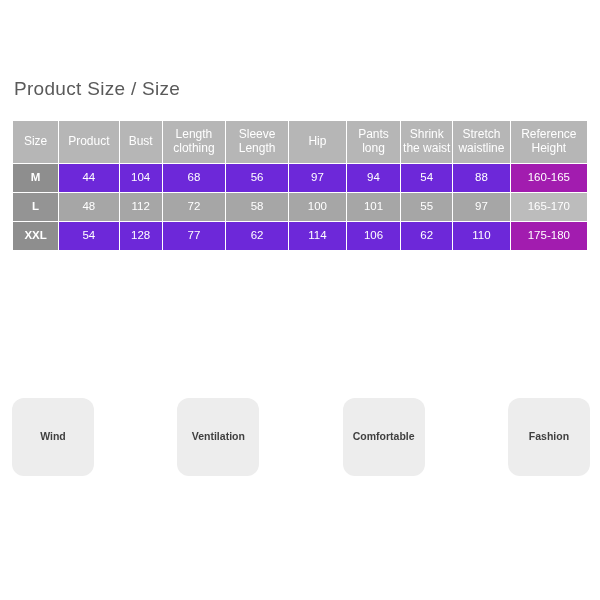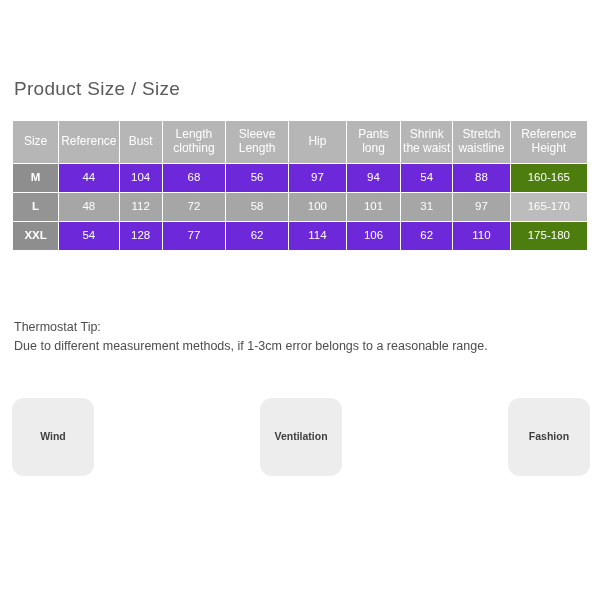--- a/index.html
+++ b/index.html
@@ -57,21 +57,21 @@
     height: 28px;
     background: #6d28d9;
     font-weight: 400;
   }
   .size-table tbody tr td.col-size {
     background: #8e8e8e;
     font-weight: 700;
     font-size: 11.5px;
   }
   .size-table tbody tr td.col-last {
-    background: #4d7c0f;
+    background: #a21caf;
   }
   .size-table tbody tr:nth-child(even) td {
     background: #a6a6a6;
   }
   .size-table tbody tr:nth-child(even) td.col-size {
     background: #949494;
   }
   .size-table tbody tr:nth-child(even) td.col-last {
     background: #bcbcbc;
   }
@@ -118,21 +118,21 @@
 <body>
 
 <div class="page">
 
   <div class="title">Product Size / Size</div>
 
   <table class="size-table">
     <thead>
       <tr>
         <th style="width:8.0%">Size</th>
-        <th style="width:10.5%">Reference</th>
+        <th style="width:10.5%">Product</th>
         <th style="width:7.5%">Bust</th>
         <th style="width:11.0%">Length clothing</th>
         <th style="width:11.0%">Sleeve Length</th>
         <th style="width:10.0%">Hip</th>
         <th style="width:9.5%">Pants long</th>
         <th style="width:9.0%">Shrink the waist</th>
         <th style="width:10.0%">Stretch waistline</th>
         <th style="width:13.5%">Reference Height</th>
       </tr>
     </thead>
@@ -150,49 +150,48 @@
         <td class="col-last">160-165</td>
       </tr>
       <tr>
         <td class="col-size">L</td>
         <td>48</td>
         <td>112</td>
         <td>72</td>
         <td>58</td>
         <td>100</td>
         <td>101</td>
-        <td>31</td>
+        <td>55</td>
         <td>97</td>
         <td class="col-last">165-170</td>
       </tr>
       <tr>
         <td class="col-size">XXL</td>
         <td>54</td>
         <td>128</td>
         <td>77</td>
         <td>62</td>
         <td>114</td>
         <td>106</td>
         <td>62</td>
         <td>110</td>
         <td class="col-last">175-180</td>
       </tr>
     </tbody>
   </table>
 
-  <div class="note">
-    <div>Thermostat Tip:</div>
-    <div>Due to different measurement methods, if 1-3cm error belongs to a reasonable range.</div>
-  </div>
 
   <div class="features">
     <div class="feature">
       <span>Wind</span>
     </div>
     <div class="feature">
       <span>Ventilation</span>
     </div>
     <div class="feature">
+      <span>Comfortable</span>
+    </div>
+    <div class="feature">
       <span>Fashion</span>
     </div>
   </div>
 
 </div>
 
 </body></html>

